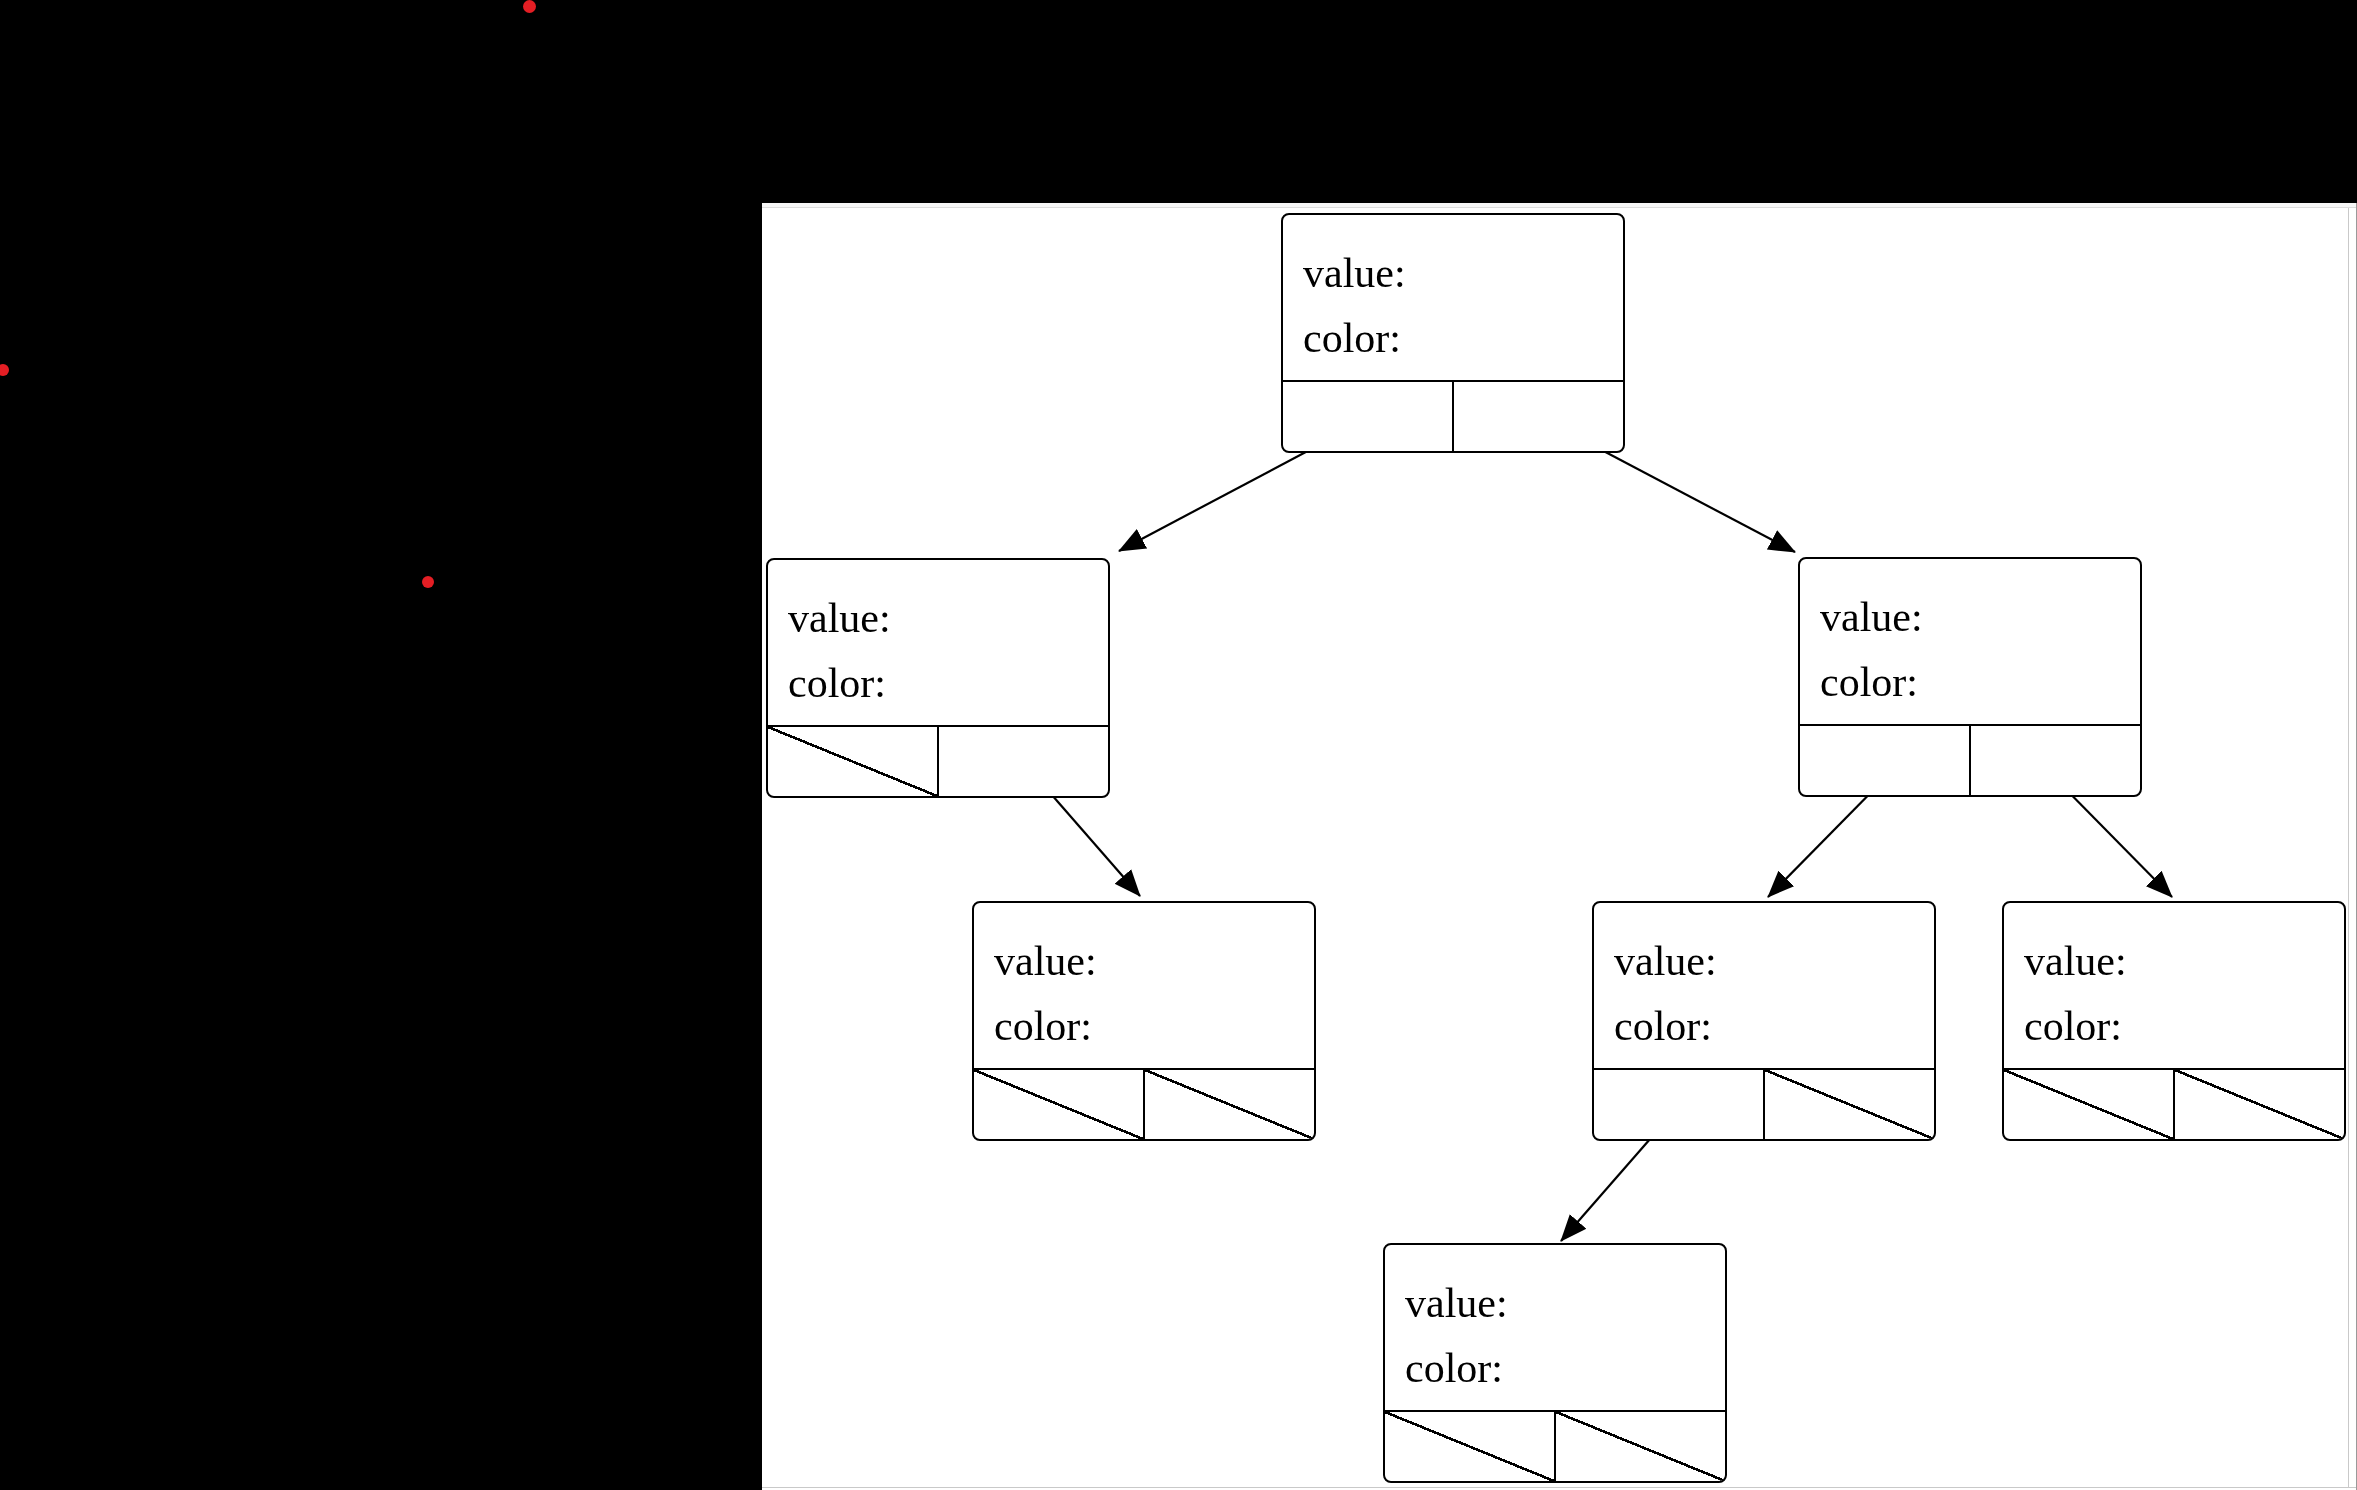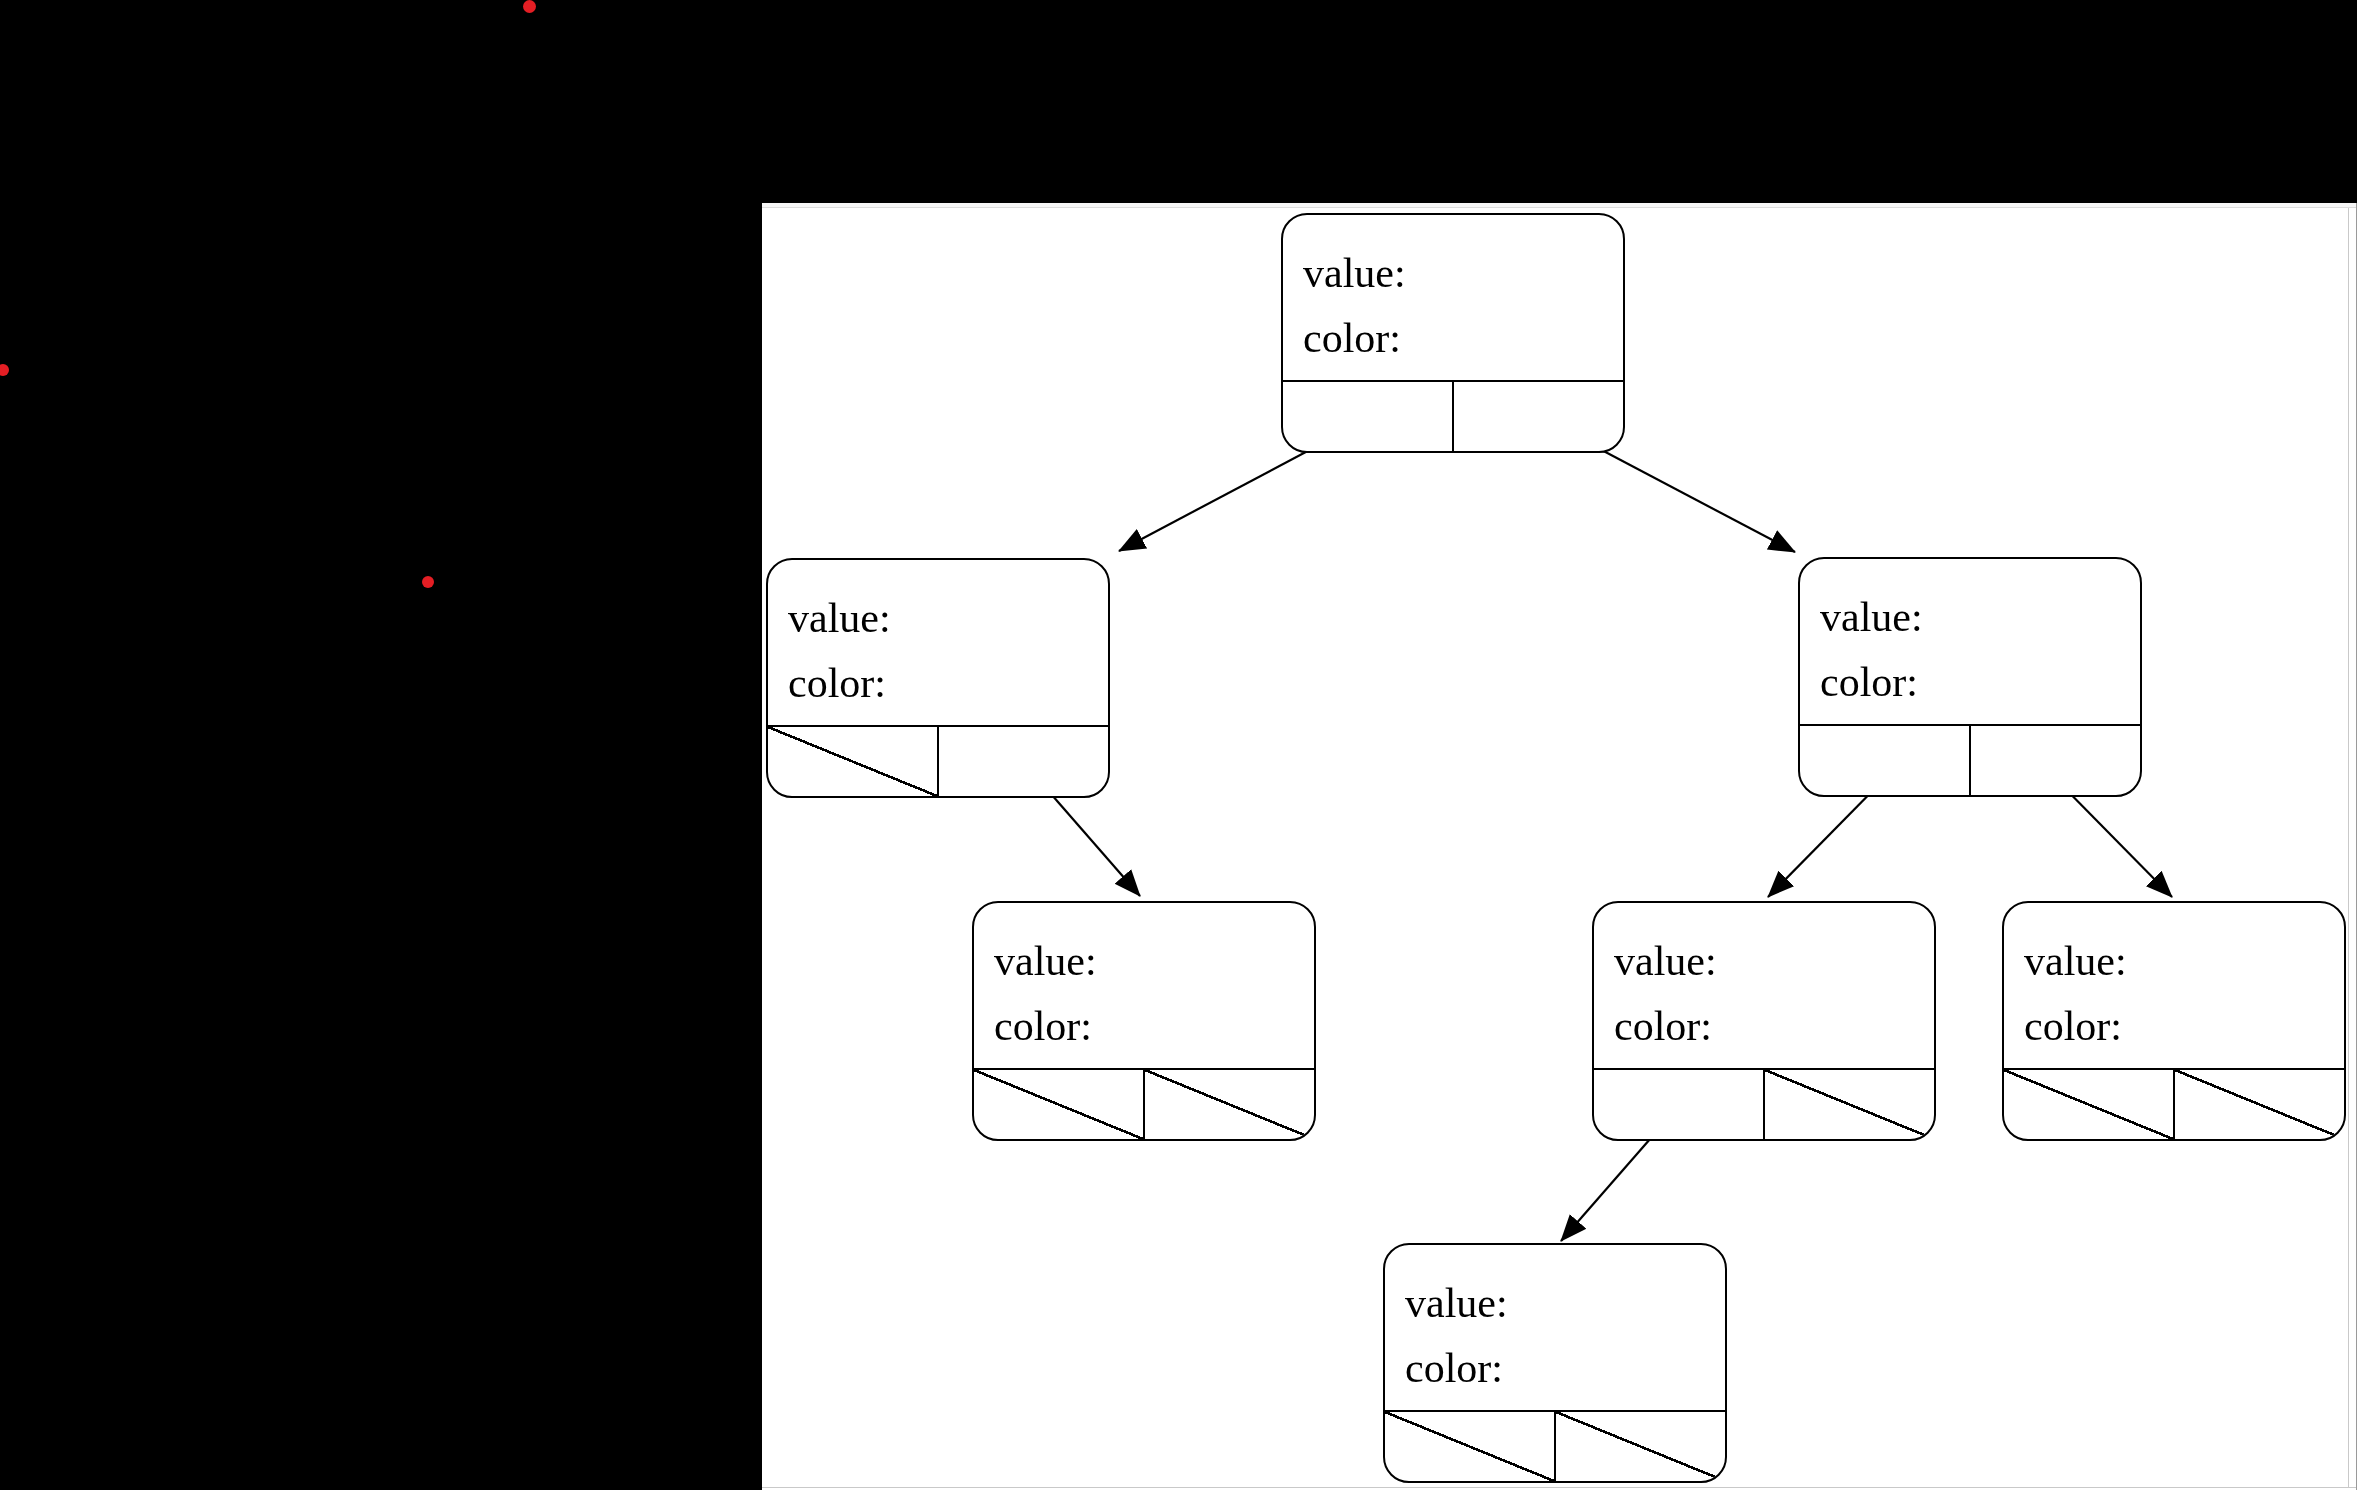--- a/index.html
+++ b/index.html
@@ -36,21 +36,21 @@
   }
   .panel-right-edge{
     position:absolute;top:0;bottom:0;right:0;width:1.2px;background:#9a9a9a;
   }
   
   .node{
     position:absolute;
     width:344px;height:240px;
     box-sizing:border-box;
     border:2.4px solid var(--line-color);
-    border-radius:26px;
+    border-radius:8px;
     background:var(--panel-bg);
     overflow:hidden;
     z-index:3;
   }
   .labels{
     position:absolute;left:0;right:0;top:0;
     padding:26px 0 0 20px;
     font-size:42px;line-height:65px;color:#000;
   }
   .ptr-row{

